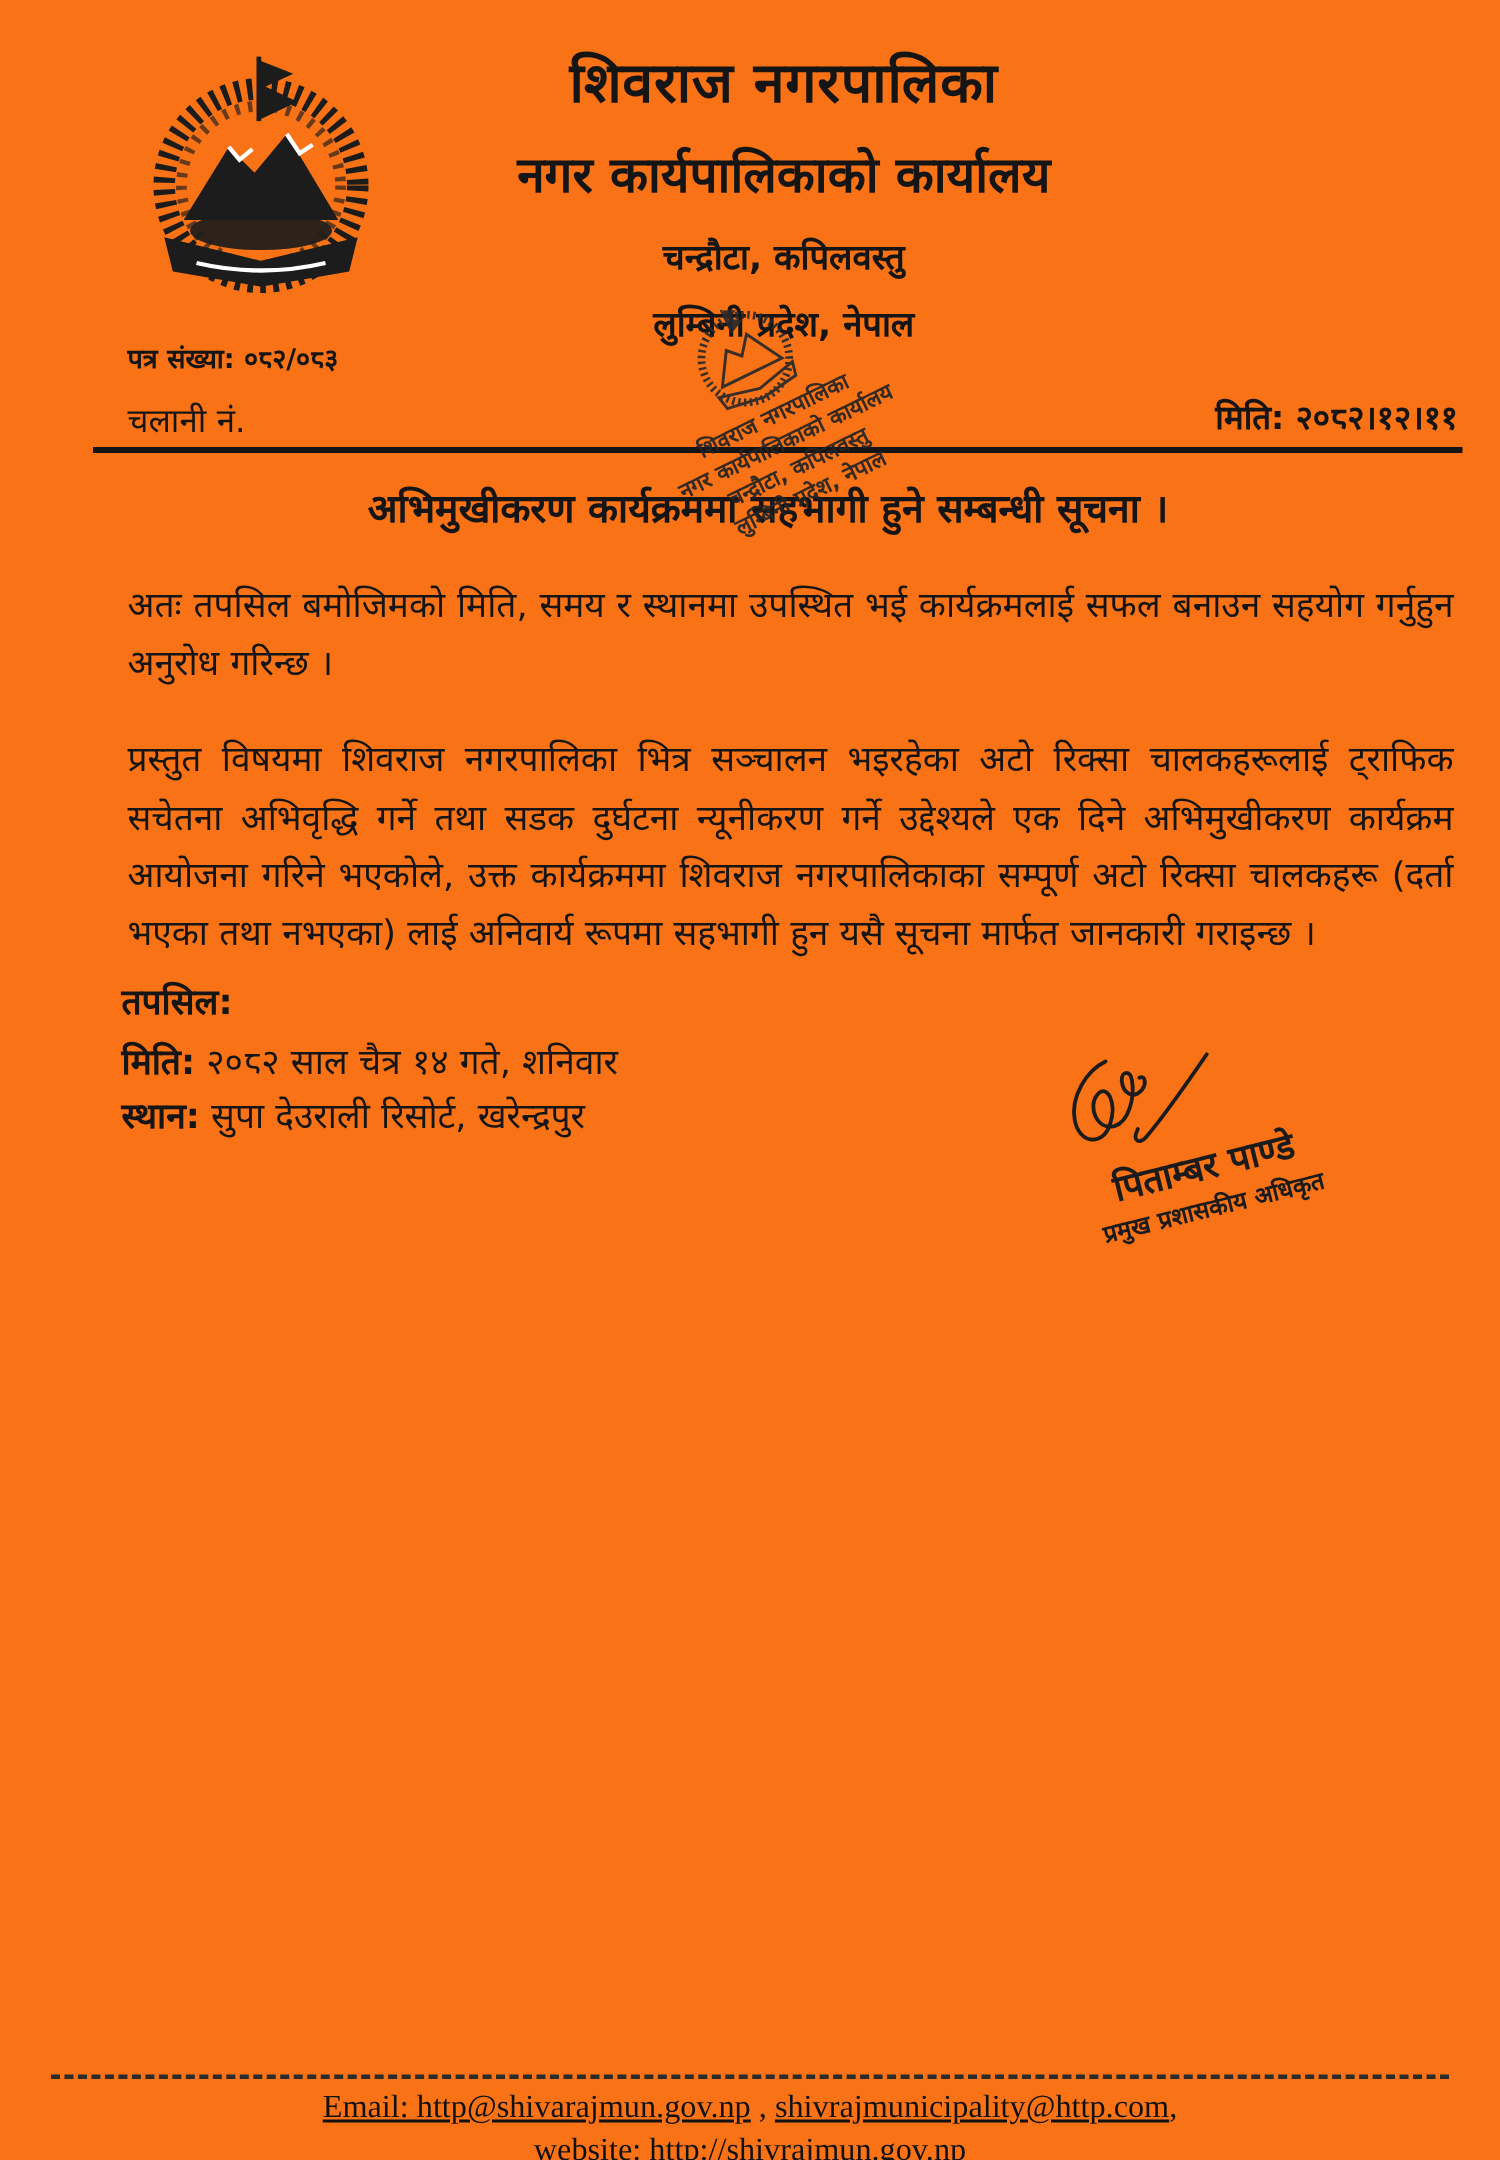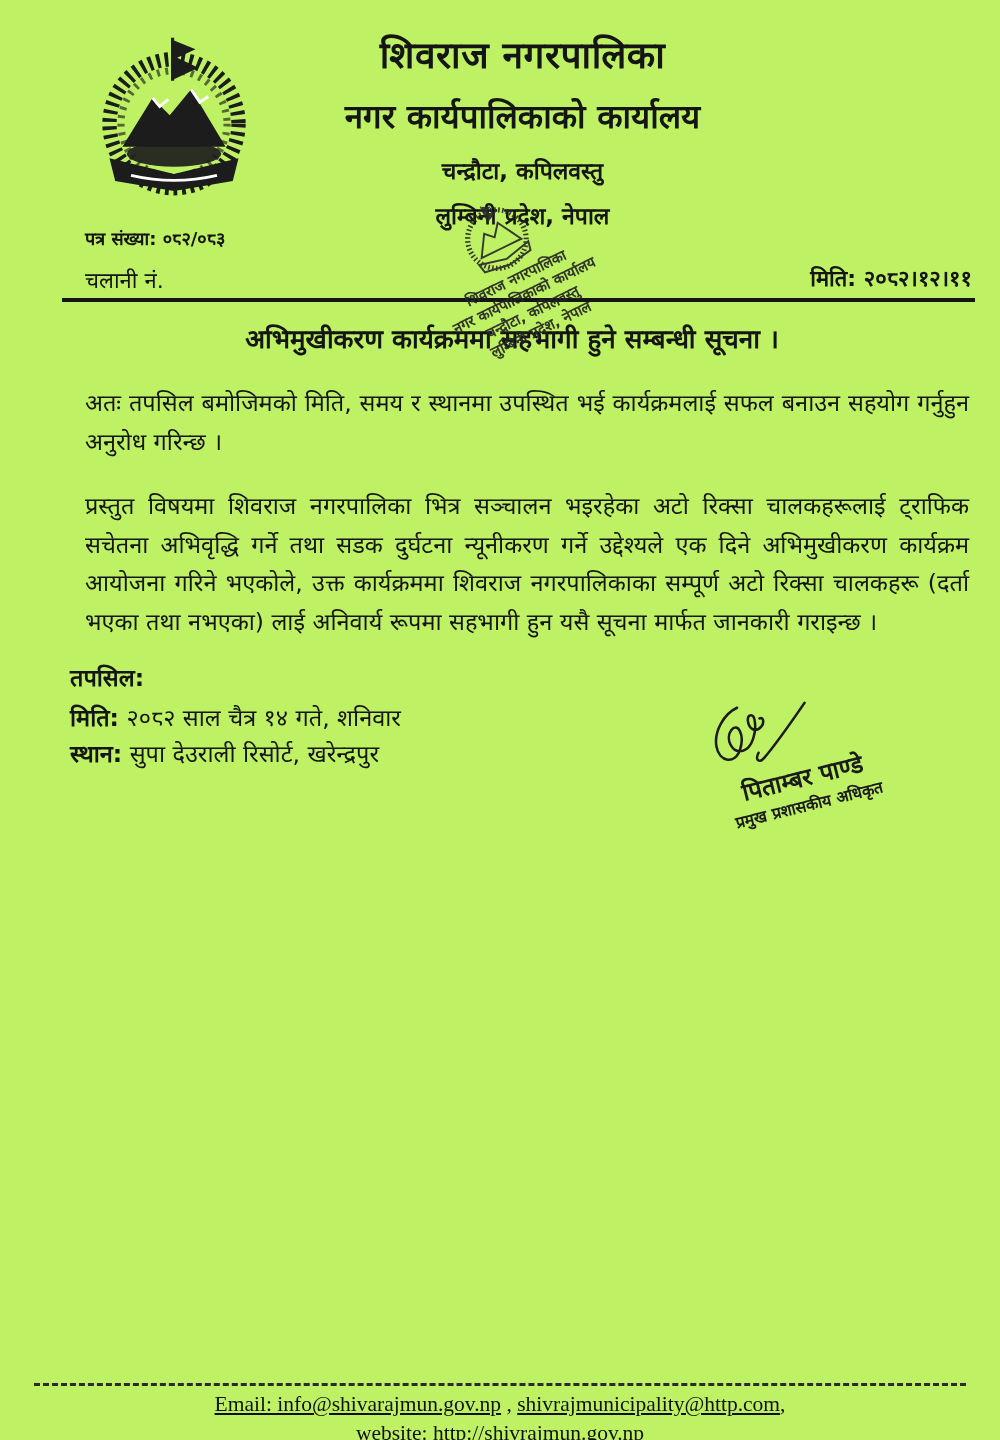--- a/index.html
+++ b/index.html
@@ -1,18 +1,18 @@
 <!DOCTYPE html>
 <html lang="ne"><head>
 <meta charset="utf-8">
 <style>
   html,body{margin:0;padding:0;background:#e9e9e9;}
   .page{
     position:relative;width:1000px;height:1440px;margin:0 auto;
-    background:#bef264;overflow:hidden;color:#151515;
+    background:#f97316;overflow:hidden;color:#151515;
     font-family:"DejaVu Sans","Liberation Sans",sans-serif;
   }
   
   .logo{position:absolute;left:86px;top:32px;width:176px;height:172px;}
   .letterhead{position:absolute;left:0;top:28px;width:100%;text-align:center;
     padding-left:45px;box-sizing:border-box;}
   .org{font-size:37px;font-weight:700;letter-spacing:.5px;}
   .office{font-size:33px;font-weight:700;margin-top:14px;}
   .addr{font-size:23px;font-weight:700;margin-top:16px;}
   .addr2{margin-top:13px;}
@@ -27,21 +27,21 @@
   .stamp-emblem{width:80px;height:78px;display:block;margin:0 auto -2px;}
   .sline{font-size:14.5px;font-weight:700;line-height:19px;white-space:nowrap;}
   
   .subject{position:absolute;left:0;top:320px;width:100%;text-align:center;
     padding-left:24px;box-sizing:border-box;font-size:26px;font-weight:700;z-index:2;}
   .body-text{position:absolute;left:85px;top:384px;width:884px;
     font-size:23.5px;line-height:38.5px;text-align:justify;}
   .body-text p{margin:0;}
   .body-text p + p{margin-top:26px;}
   
-  .details{position:absolute;left:70px;top:650px;font-size:23.5px;line-height:36px;margin-top:10px;}
+  .details{position:absolute;left:81px;top:650px;font-size:23.5px;line-height:36px;}
   .d-head{font-weight:700;margin-bottom:4px;}
   .lbl{font-weight:700;}
   
   .sig{position:absolute;left:704px;top:696px;width:114px;height:88px;}
   .sig-stamp{position:absolute;left:690px;top:760px;width:230px;text-align:center;
     transform:rotate(-14deg);color:#1b1b1b;}
   .sig-name{font-size:24px;font-weight:700;white-space:nowrap;}
   .sig-title{font-size:16px;font-weight:700;margin-top:1px;white-space:nowrap;}
   
   .foot-sep{position:absolute;left:34px;top:1383px;width:932px;border-top:3px dashed #2b2b2b;}
@@ -130,20 +130,20 @@
     </g>
   </svg>
 
   <div class="sig-stamp">
     <div class="sig-name">पिताम्बर पाण्डे</div>
     <div class="sig-title">प्रमुख प्रशासकीय अधिकृत</div>
   </div>
 
   <div class="foot-sep"></div>
   <div class="foot-line foot-line1">
-    <span class="u">Email: info@shivarajmun.gov.np</span><span> , </span><span class="u">shivrajmunicipality@http.com</span><span>,</span>
+    <span class="u">Email: http@shivarajmun.gov.np</span><span> , </span><span class="u">shivrajmunicipality@http.com</span><span>,</span>
   </div>
   <div class="foot-line foot-line2">
     <span>website:</span>
     <span>http://shivrajmun.gov.np</span>
   </div>
 
 </div>
 
 </body></html>

